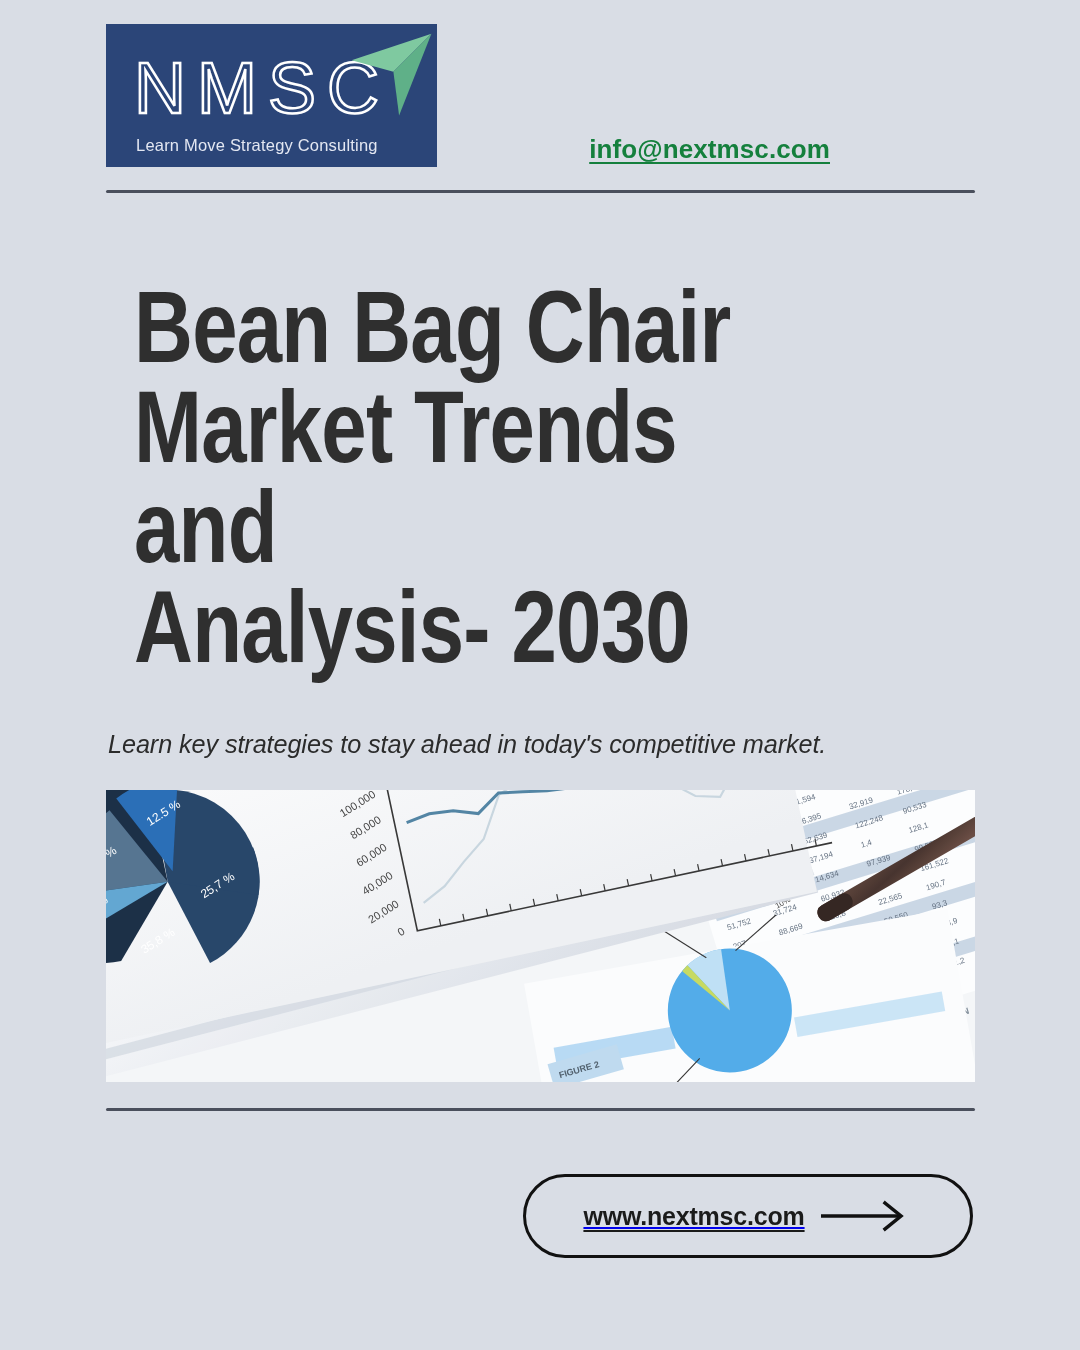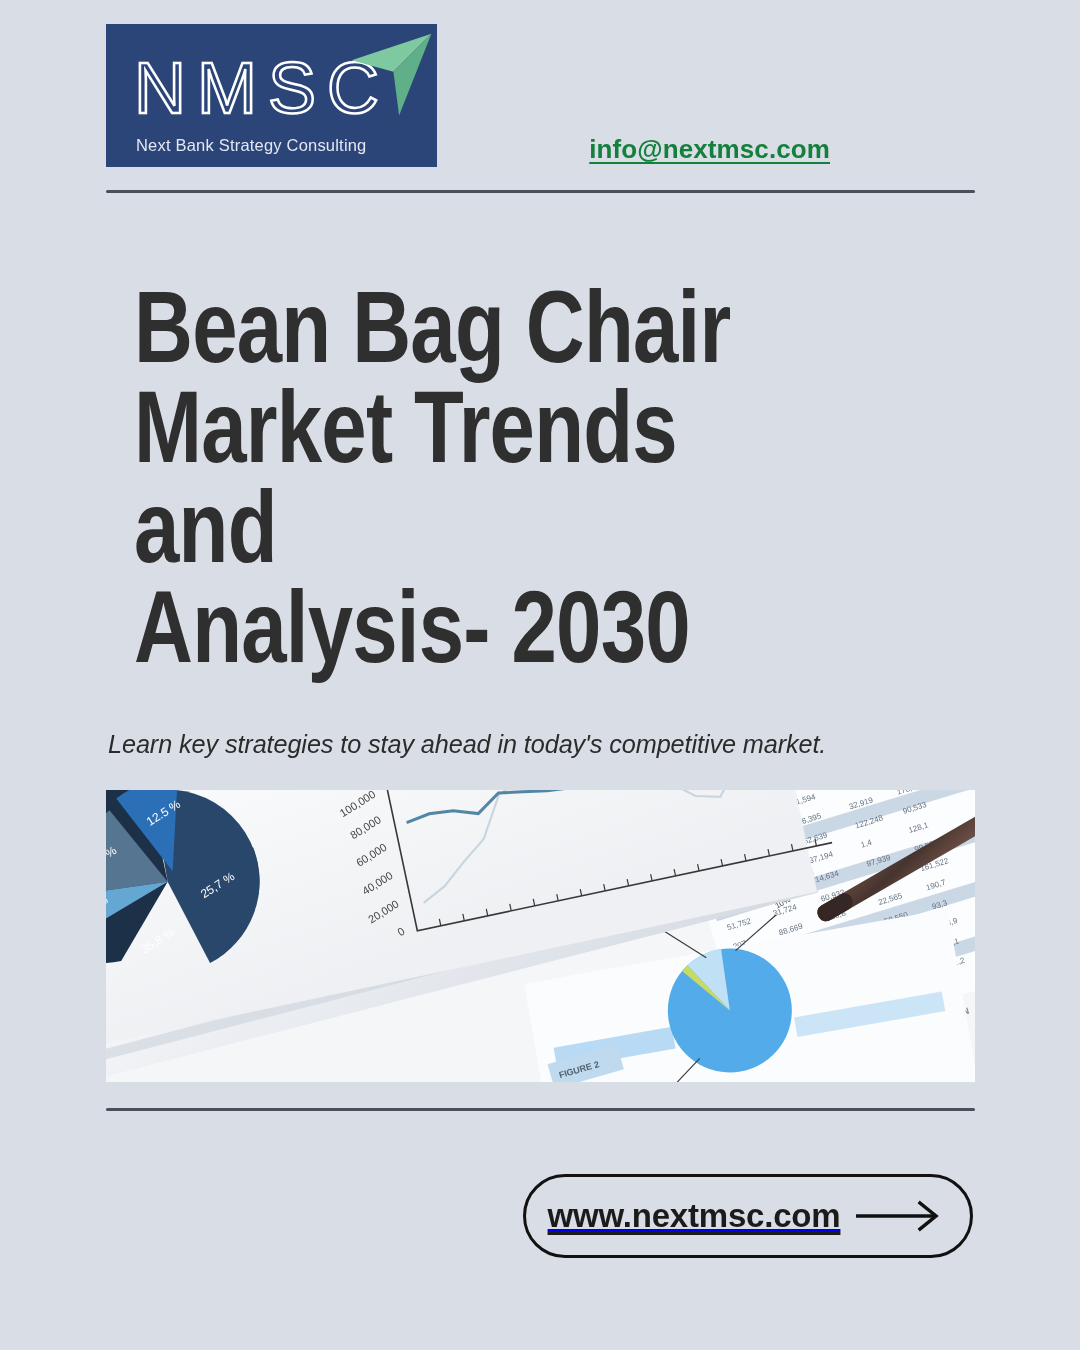--- a/index.html
+++ b/index.html
@@ -74,39 +74,39 @@
   }
   .photo svg{ display:block; width:869px; height:292px; }
 
   
   .cta{
     position:absolute; left:523px; top:1174px; width:450px; height:84px;
     border:3.5px solid #111; border-radius:42px;
     display:flex; align-items:center; justify-content:center; gap:16px;
   }
   .cta-label{
-    font-size:33px; font-weight:bold; color:#1b1b1b;
+    font-size:25px; font-weight:bold; color:#1b1b1b;
     text-decoration:underline; text-underline-offset:5px; letter-spacing:-.2px;
   }
   .cta-arrow{ display:flex; align-items:center; }
 </style>
 </head>
 <body style="background: rgb(217, 221, 229);">
 
 <div class="page" style="background: rgb(217, 221, 229);">
 
   <div class="logo-box">
     <div class="logo-letters">NMSC</div>
     <div class="logo-mark">
       <svg viewBox="0 0 100 100" width="95" height="95" aria-hidden="true">
         <polygon points="8,34 92,6 52,46" fill="#7fc9a0"></polygon>
         <polygon points="52,46 92,6 58,92" fill="#5fb088"></polygon>
       </svg>
     </div>
-    <div class="logo-tagline">Next Bank Strategy Consulting</div>
+    <div class="logo-tagline">Learn Move Strategy Consulting</div>
   </div>
 
   <a class="email" href="#">info@nextmsc.com</a>
 
   <div class="rule rule-top"></div>
 
   <h1 class="title">Bean Bag Chair
 Market Trends and
 Analysis- 2030</h1>
 

